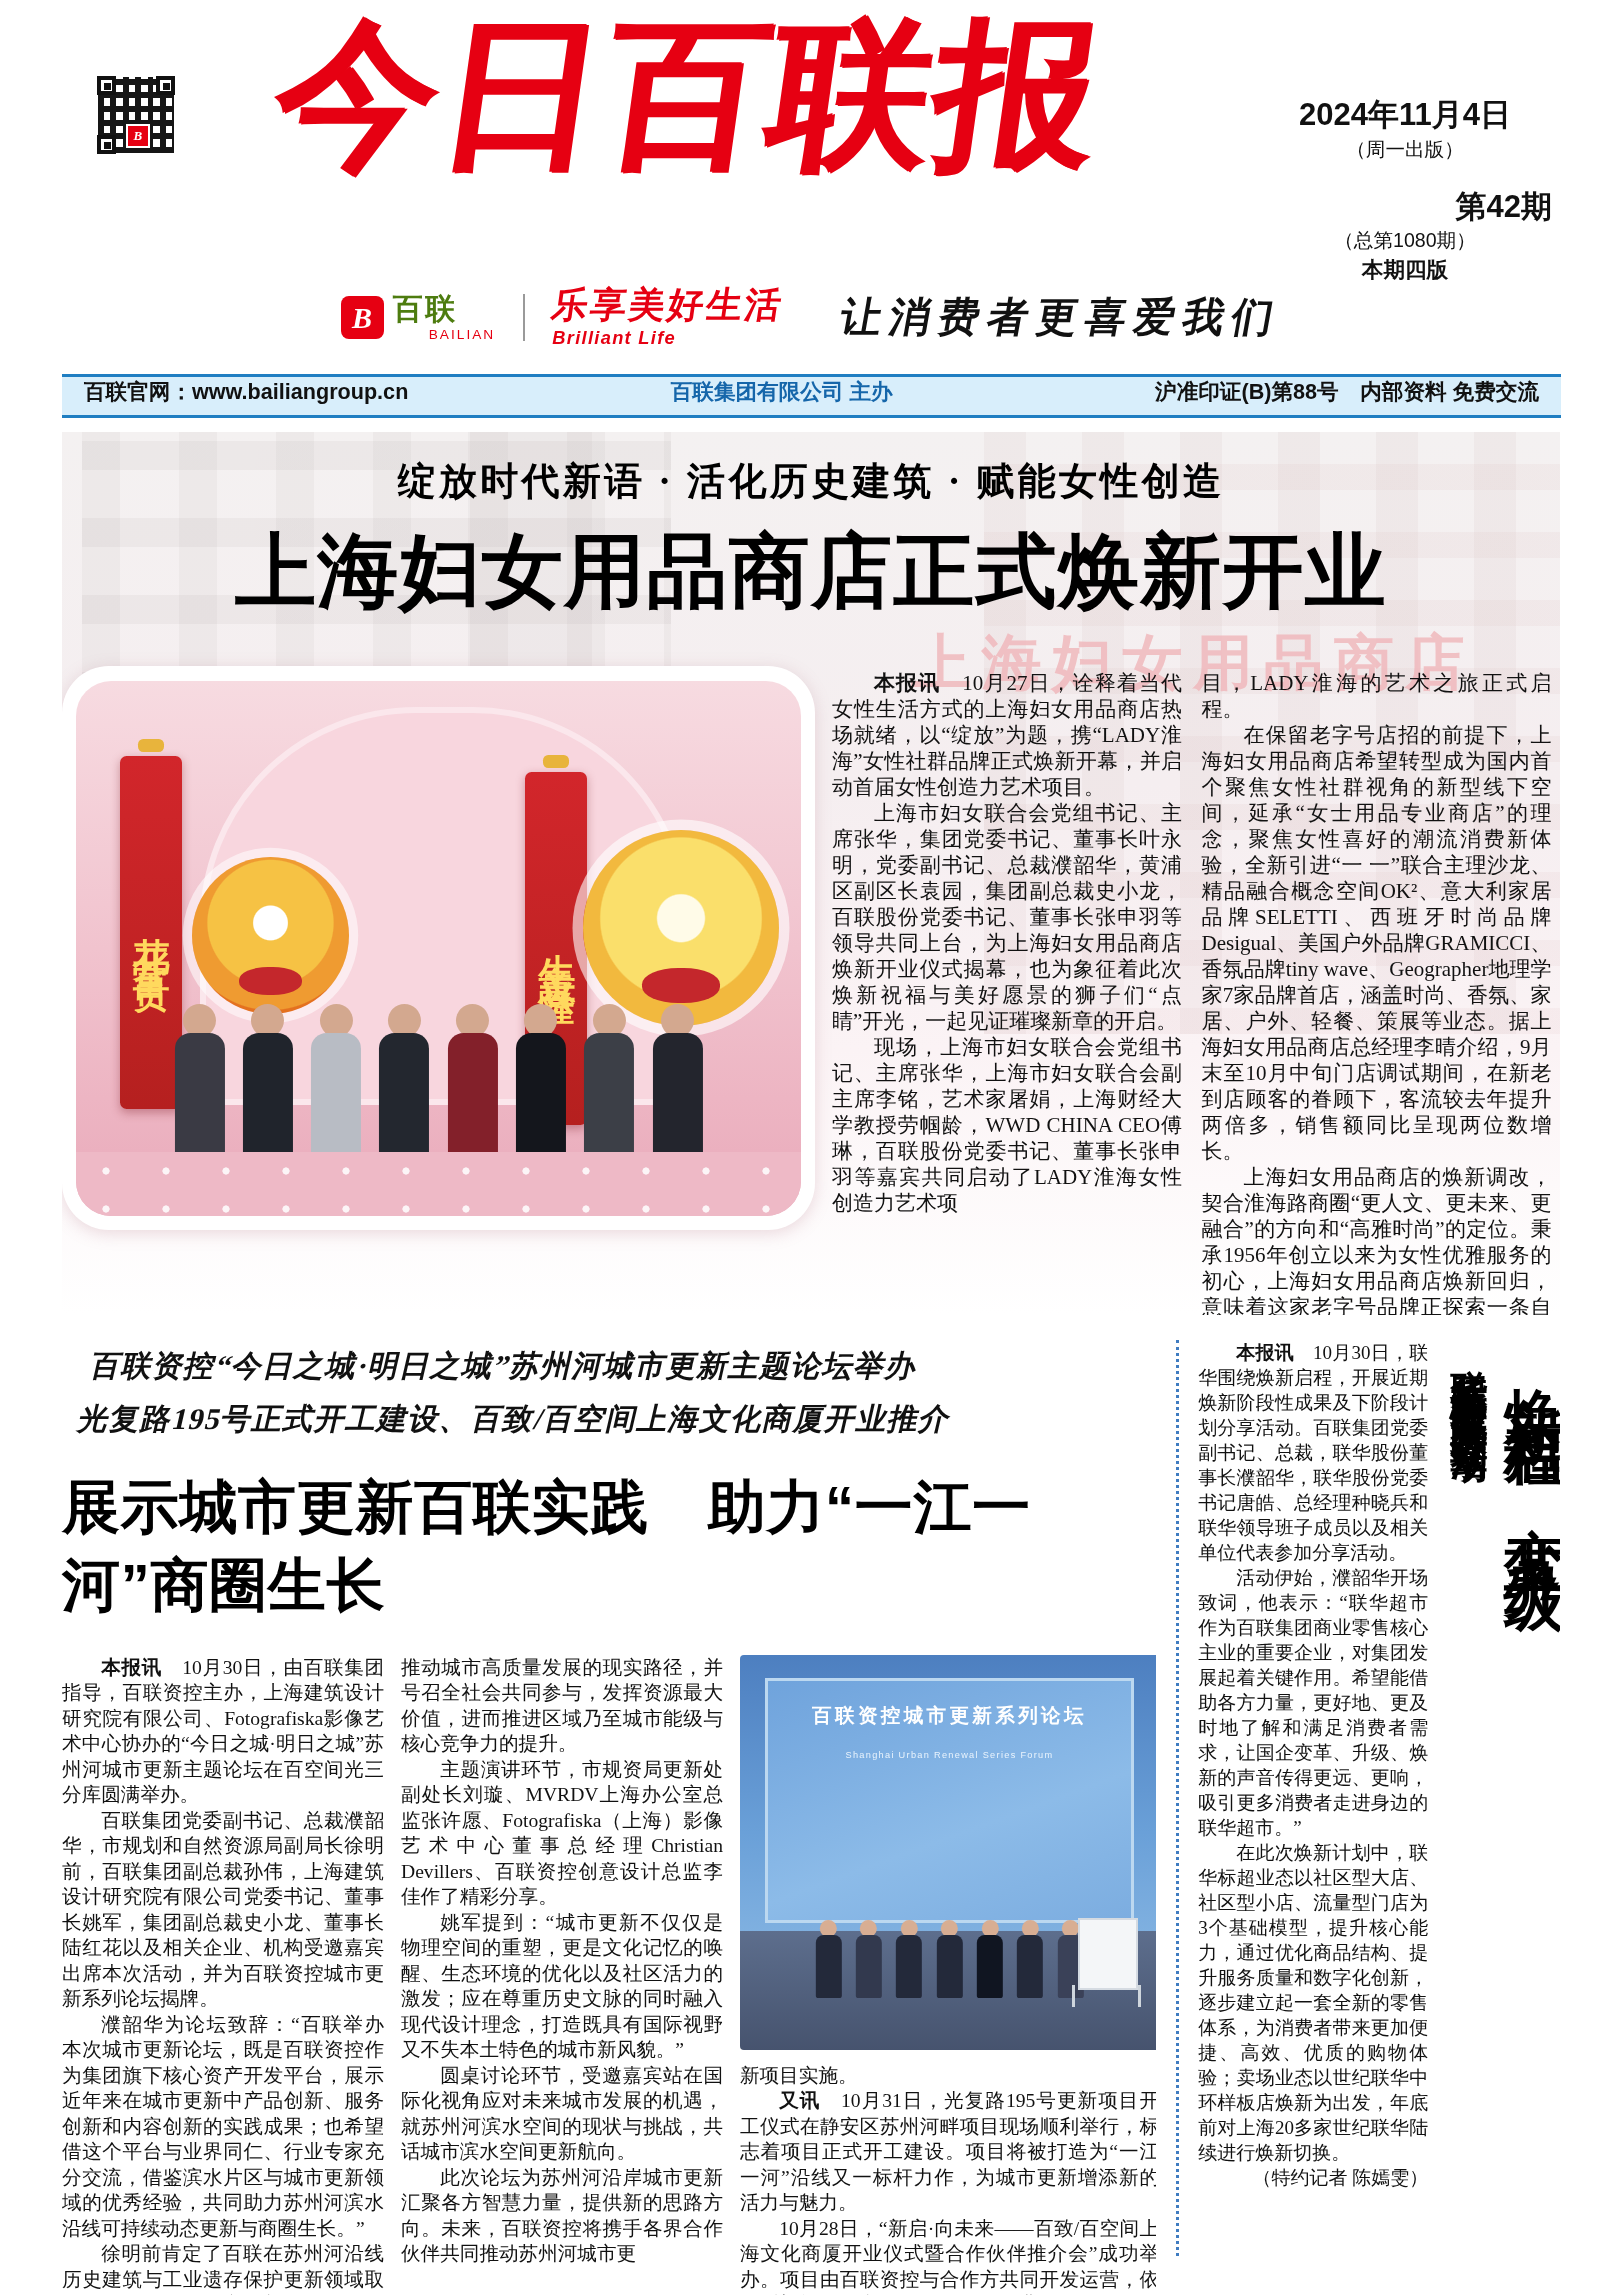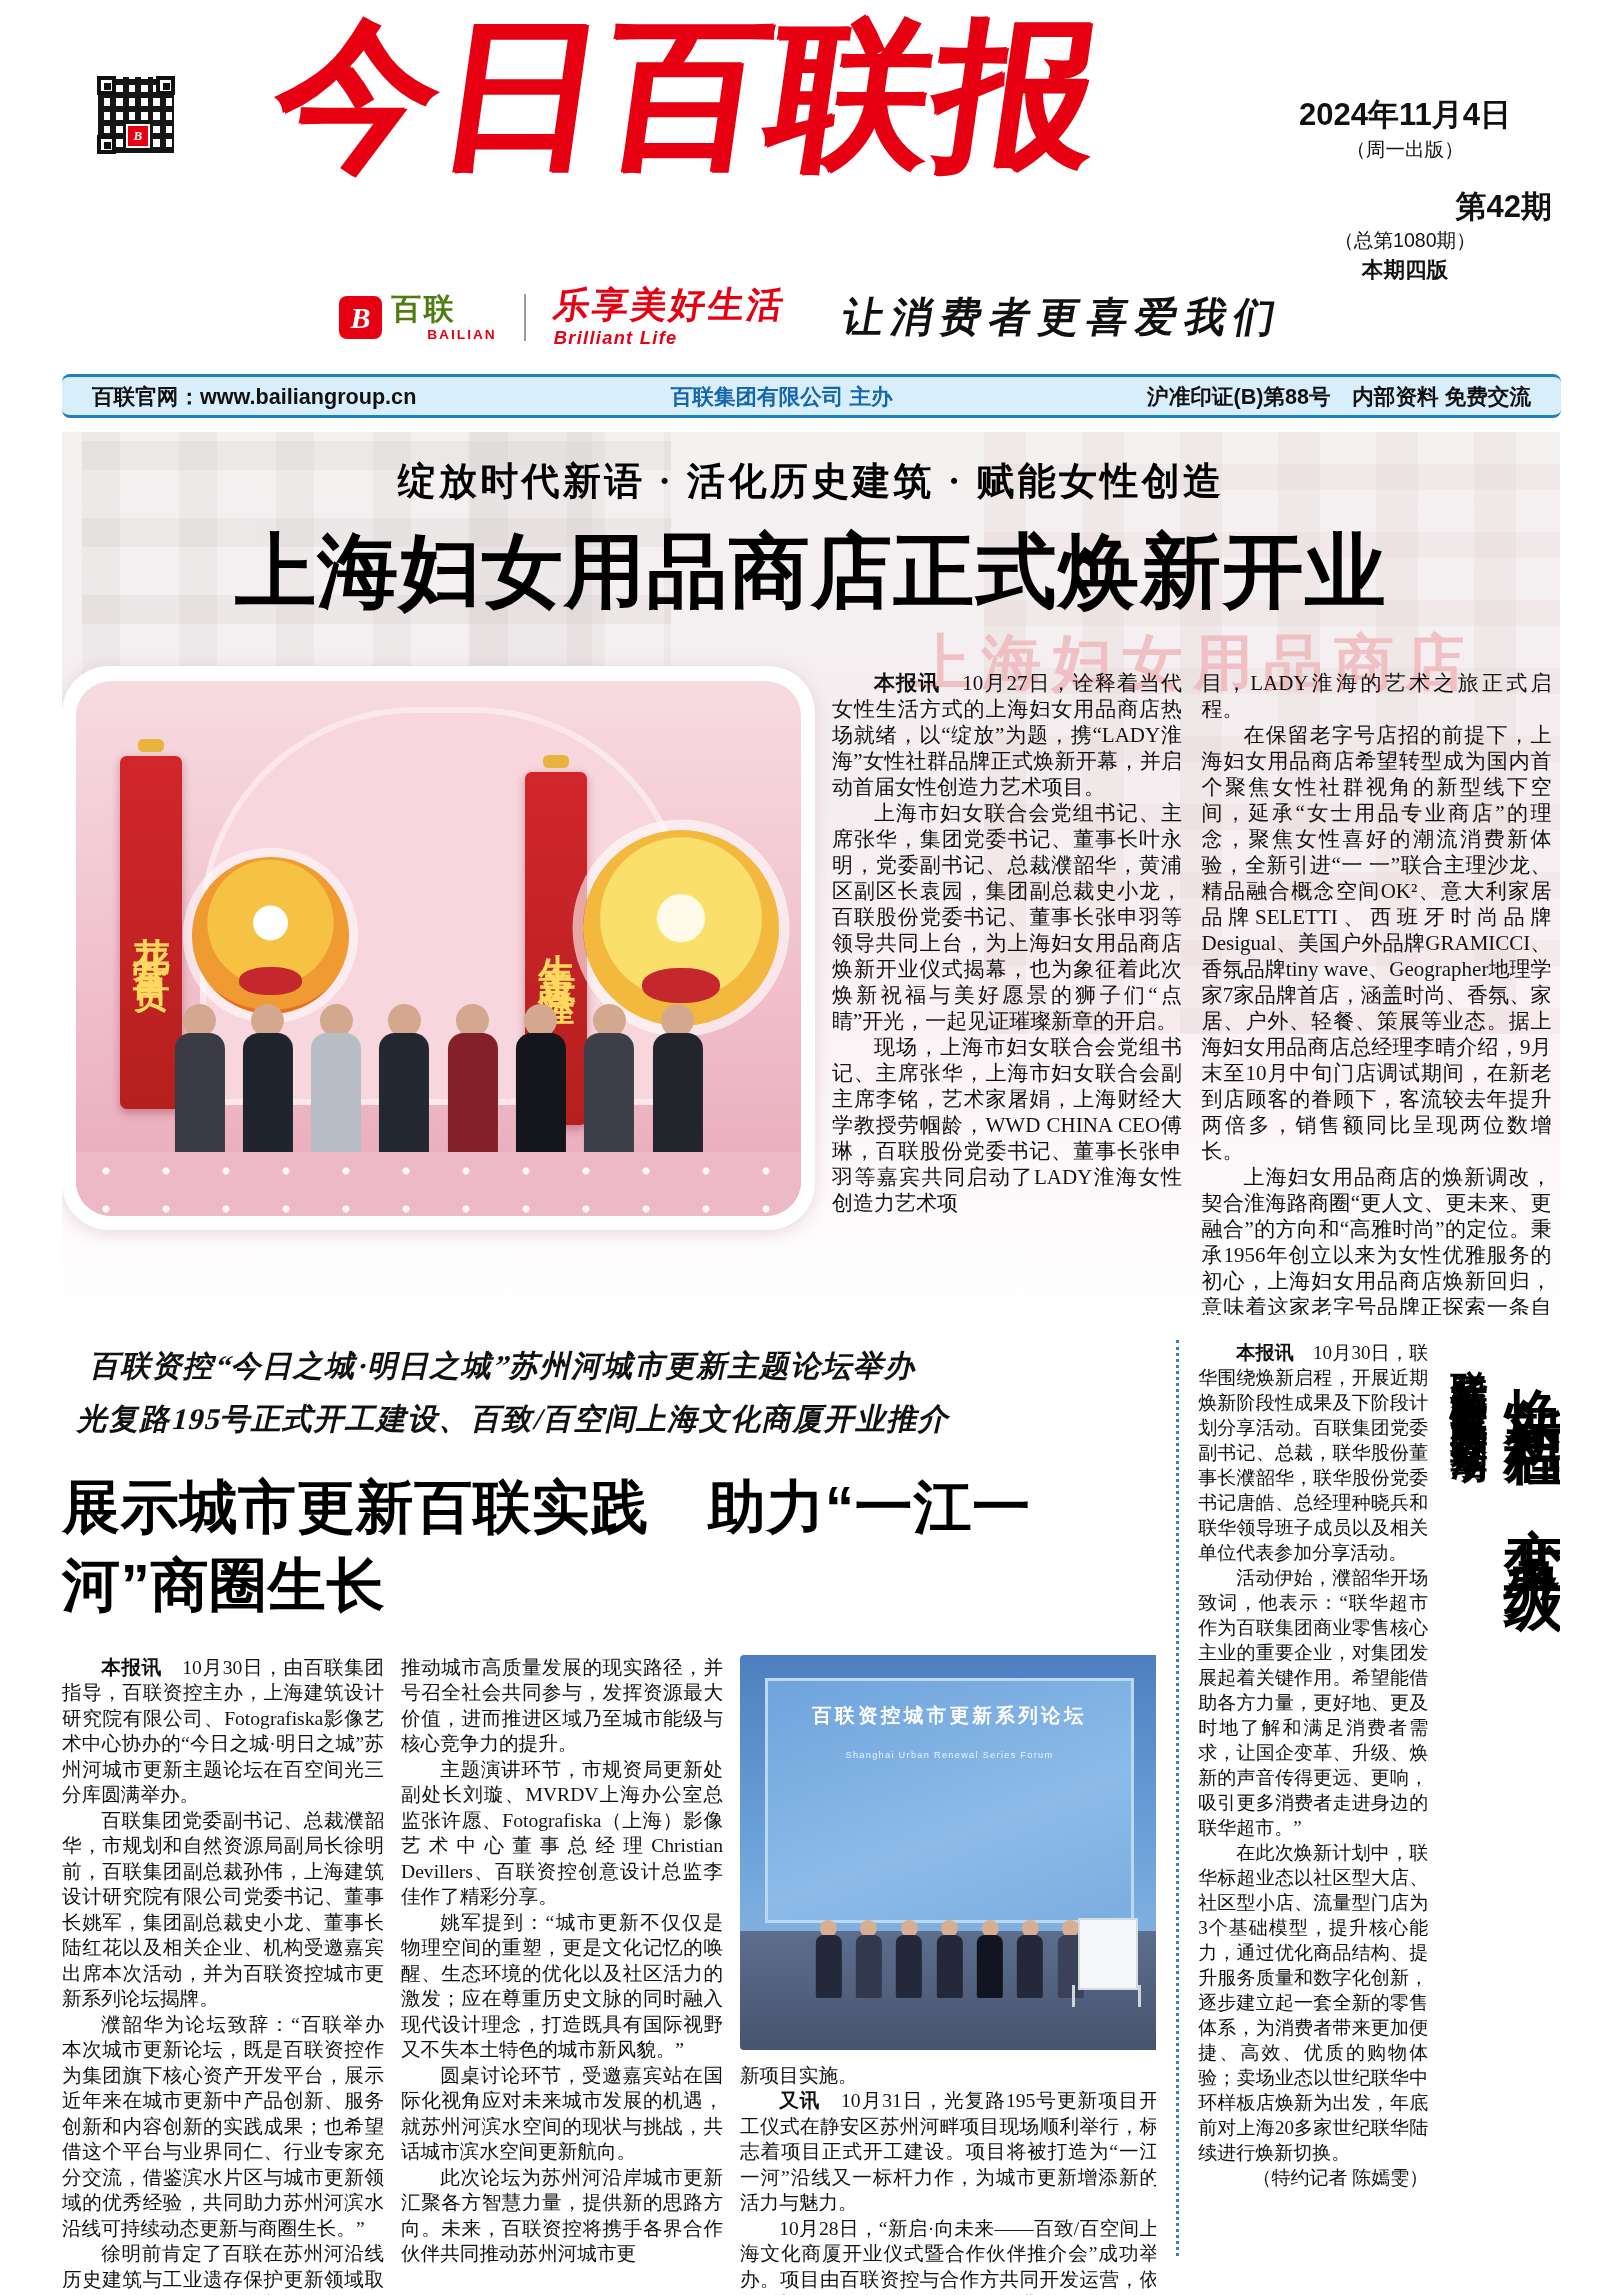--- a/index.html
+++ b/index.html
@@ -25,30 +25,30 @@
   .d1{font-size:31px;font-weight:bold;}
   .d2{font-size:19.6px;margin-top:5.2px;}
   .d3{font-size:31px;font-weight:bold;margin-top:29px;text-align:right;}
   .d4{font-size:19.6px;margin-top:3.9px;}
   .d5{font-size:21.6px;font-weight:bold;margin-top:6.5px;}
   .brandrow{position:absolute;left:62px;top:287px;width:1498px;display:flex;align-items:center;justify-content:center;gap:27.5px;}
   .bmark{width:43px;height:43px;background:#e60012;border-radius:7.9px;color:#fff;text-align:center;
          font-weight:900;font-style:italic;font-size:30px;line-height:43px;}
   .brand{display:flex;align-items:center;gap:9.2px;}
   .brand-cn{font-size:30px;font-weight:900;color:#4d7c0f;letter-spacing:2.6px;line-height:1;}
-  .brand-en{font-size:13.7px;color:#e60012;letter-spacing:2px;line-height:1;margin-top:3.9px;font-weight:bold;margin-left:36px;}
+  .brand-en{font-size:13.7px;color:#e60012;letter-spacing:2px;line-height:1;margin-top:3.9px;font-weight:normal;margin-left:36px;}
   .vdiv{width:2px;height:47px;background:#9a9a9a;}
   .slogan-cn{font-size:36px;font-weight:800;color:#e60012;transform:skewX(-8deg);letter-spacing:2.6px;line-height:1;}
   .slogan-en{font-size:18.3px;font-weight:bold;color:#e60012;font-style:italic;letter-spacing:1.3px;margin-top:3.9px;}
   .bigslogan{font-size:41px;font-weight:900;color:#111;transform:skewX(-10deg);letter-spacing:7.9px;margin-left:30px;}
 
   .infobar{position:absolute;left:62px;right:62px;top:374px;height:38px;background:#d8eefb;
            border-top:3.3px solid #1f7ec2;border-bottom:3.3px solid #1f7ec2;
-           display:flex;align-items:center;justify-content:space-between;padding:0 30px;
-           font-size:21.6px;font-weight:bold;border-radius:8px;}
+           display:flex;align-items:flex-start;justify-content:space-between;padding:0 22px;
+           font-size:21.6px;font-weight:bold;}
   .infobar .mid{color:#1566aa;}
 
   
   .s1{position:absolute;left:62px;top:432px;width:1498px;height:883px;overflow:hidden;
       background:linear-gradient(180deg,#f4f1f1 0%,#f5eef0 40%,#fbf3f5 70%,#ffffff 100%);}
   .bldg{position:absolute;opacity:.55;}
   .b1{left:19.6px;top:0;width:589px;height:654px;background:
       repeating-linear-gradient(0deg,rgba(150,140,138,.16) 0 29px,transparent 29px 77px),
       repeating-linear-gradient(90deg,rgba(150,140,138,.13) 0 38px,transparent 38px 97px);}
   .b2{right:0;top:0;width:576px;height:602px;background:

